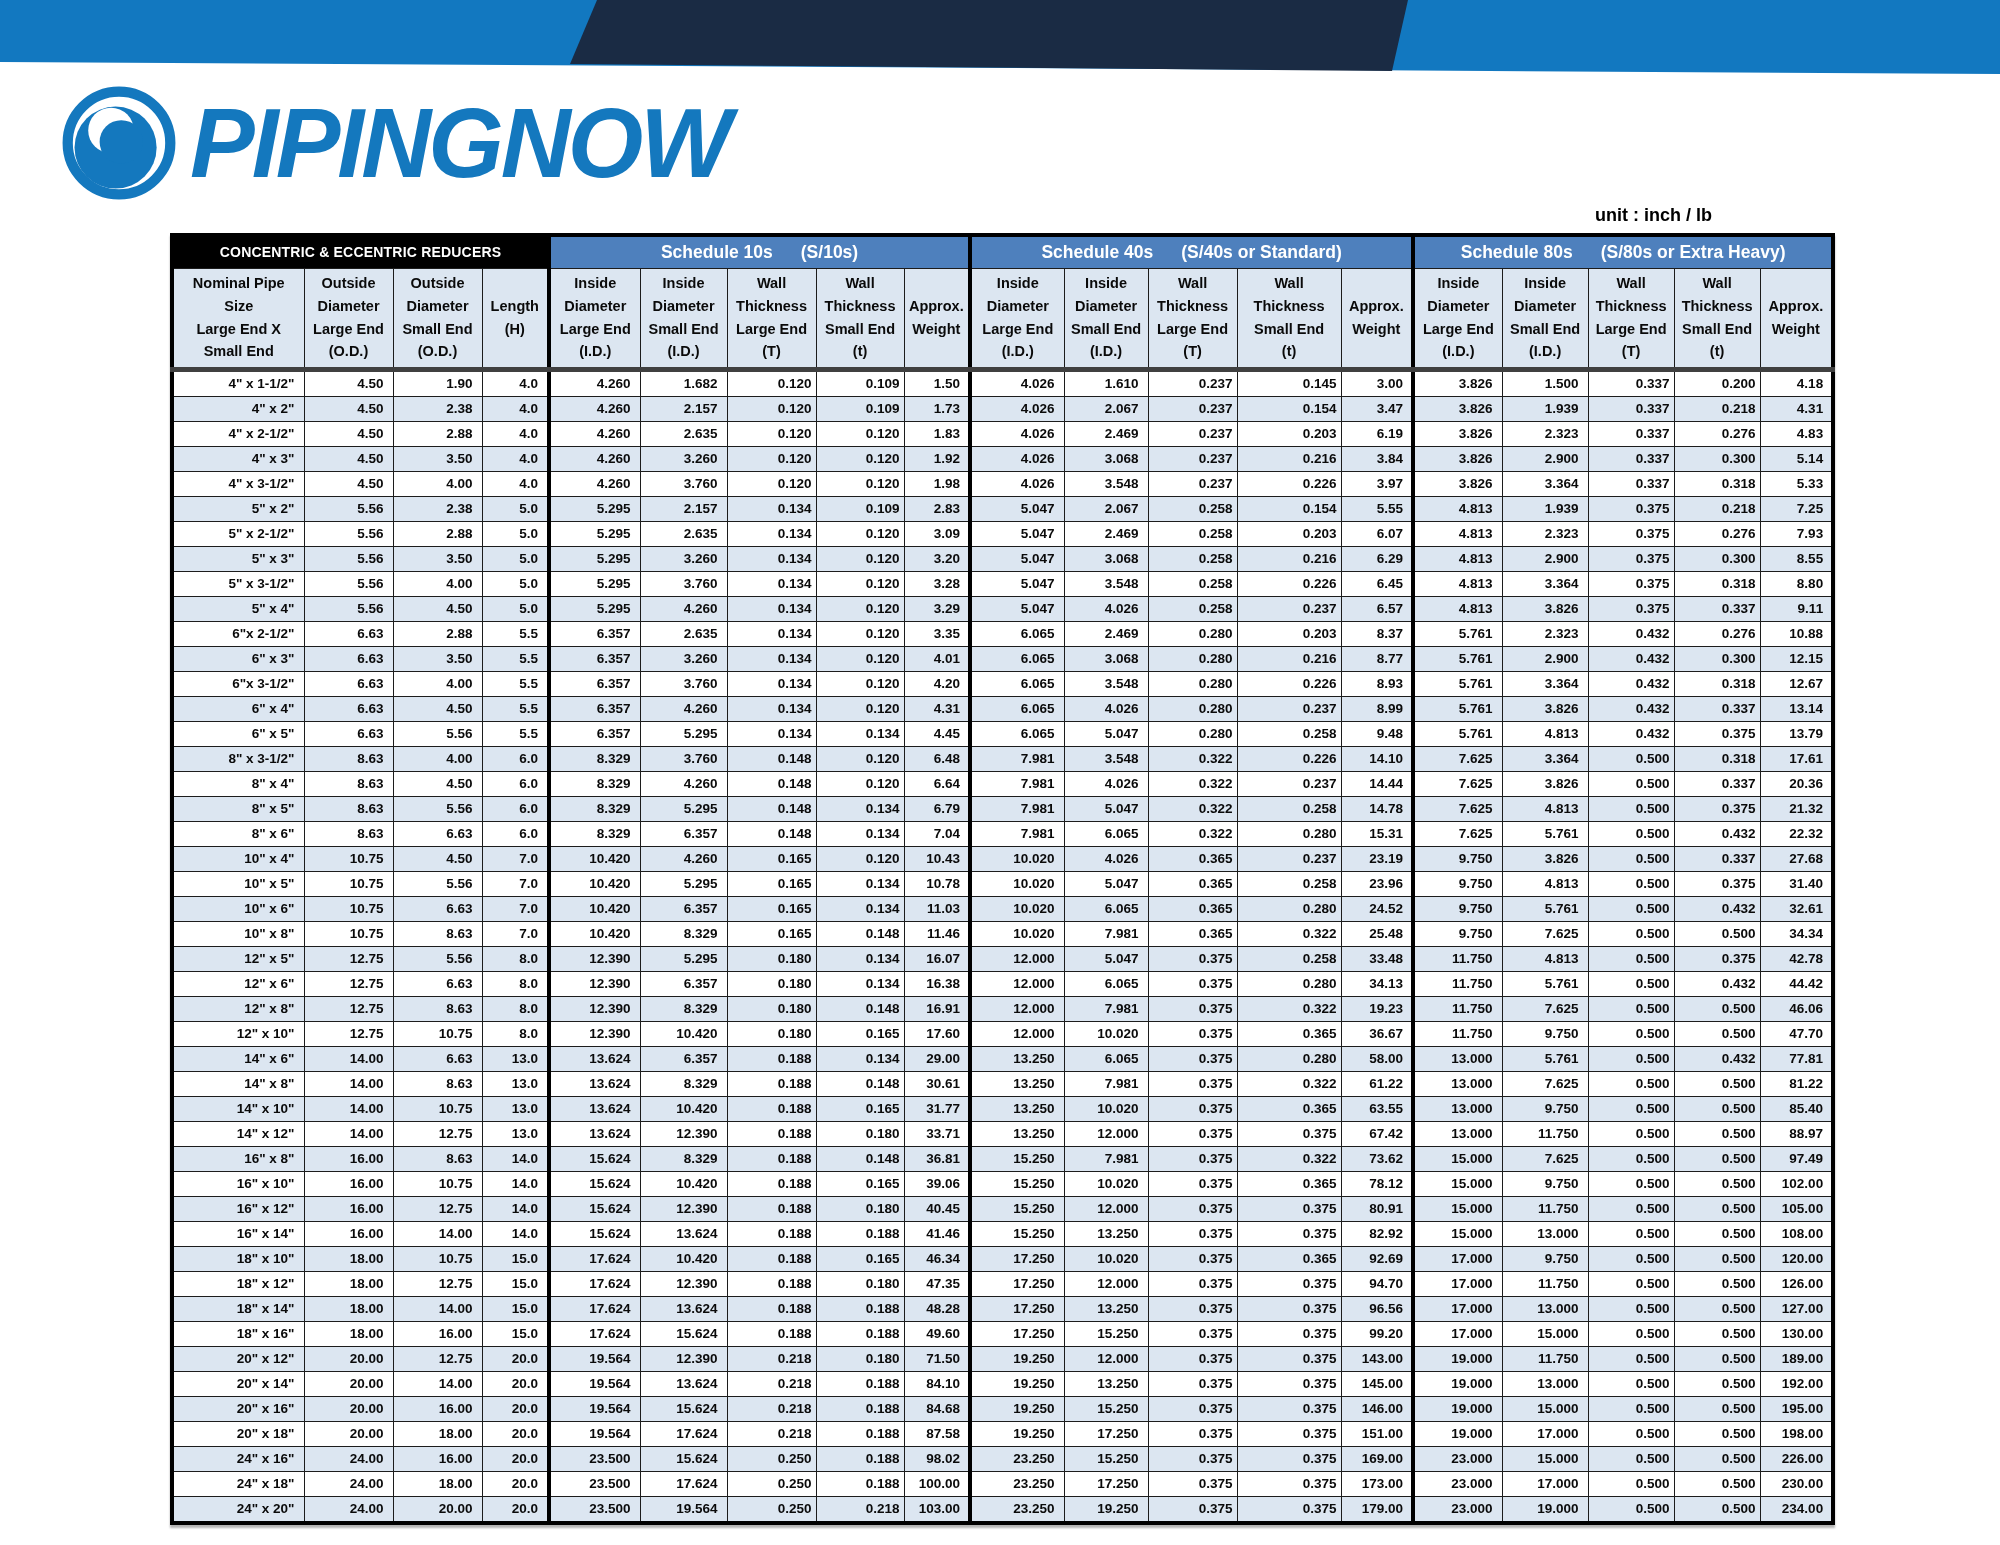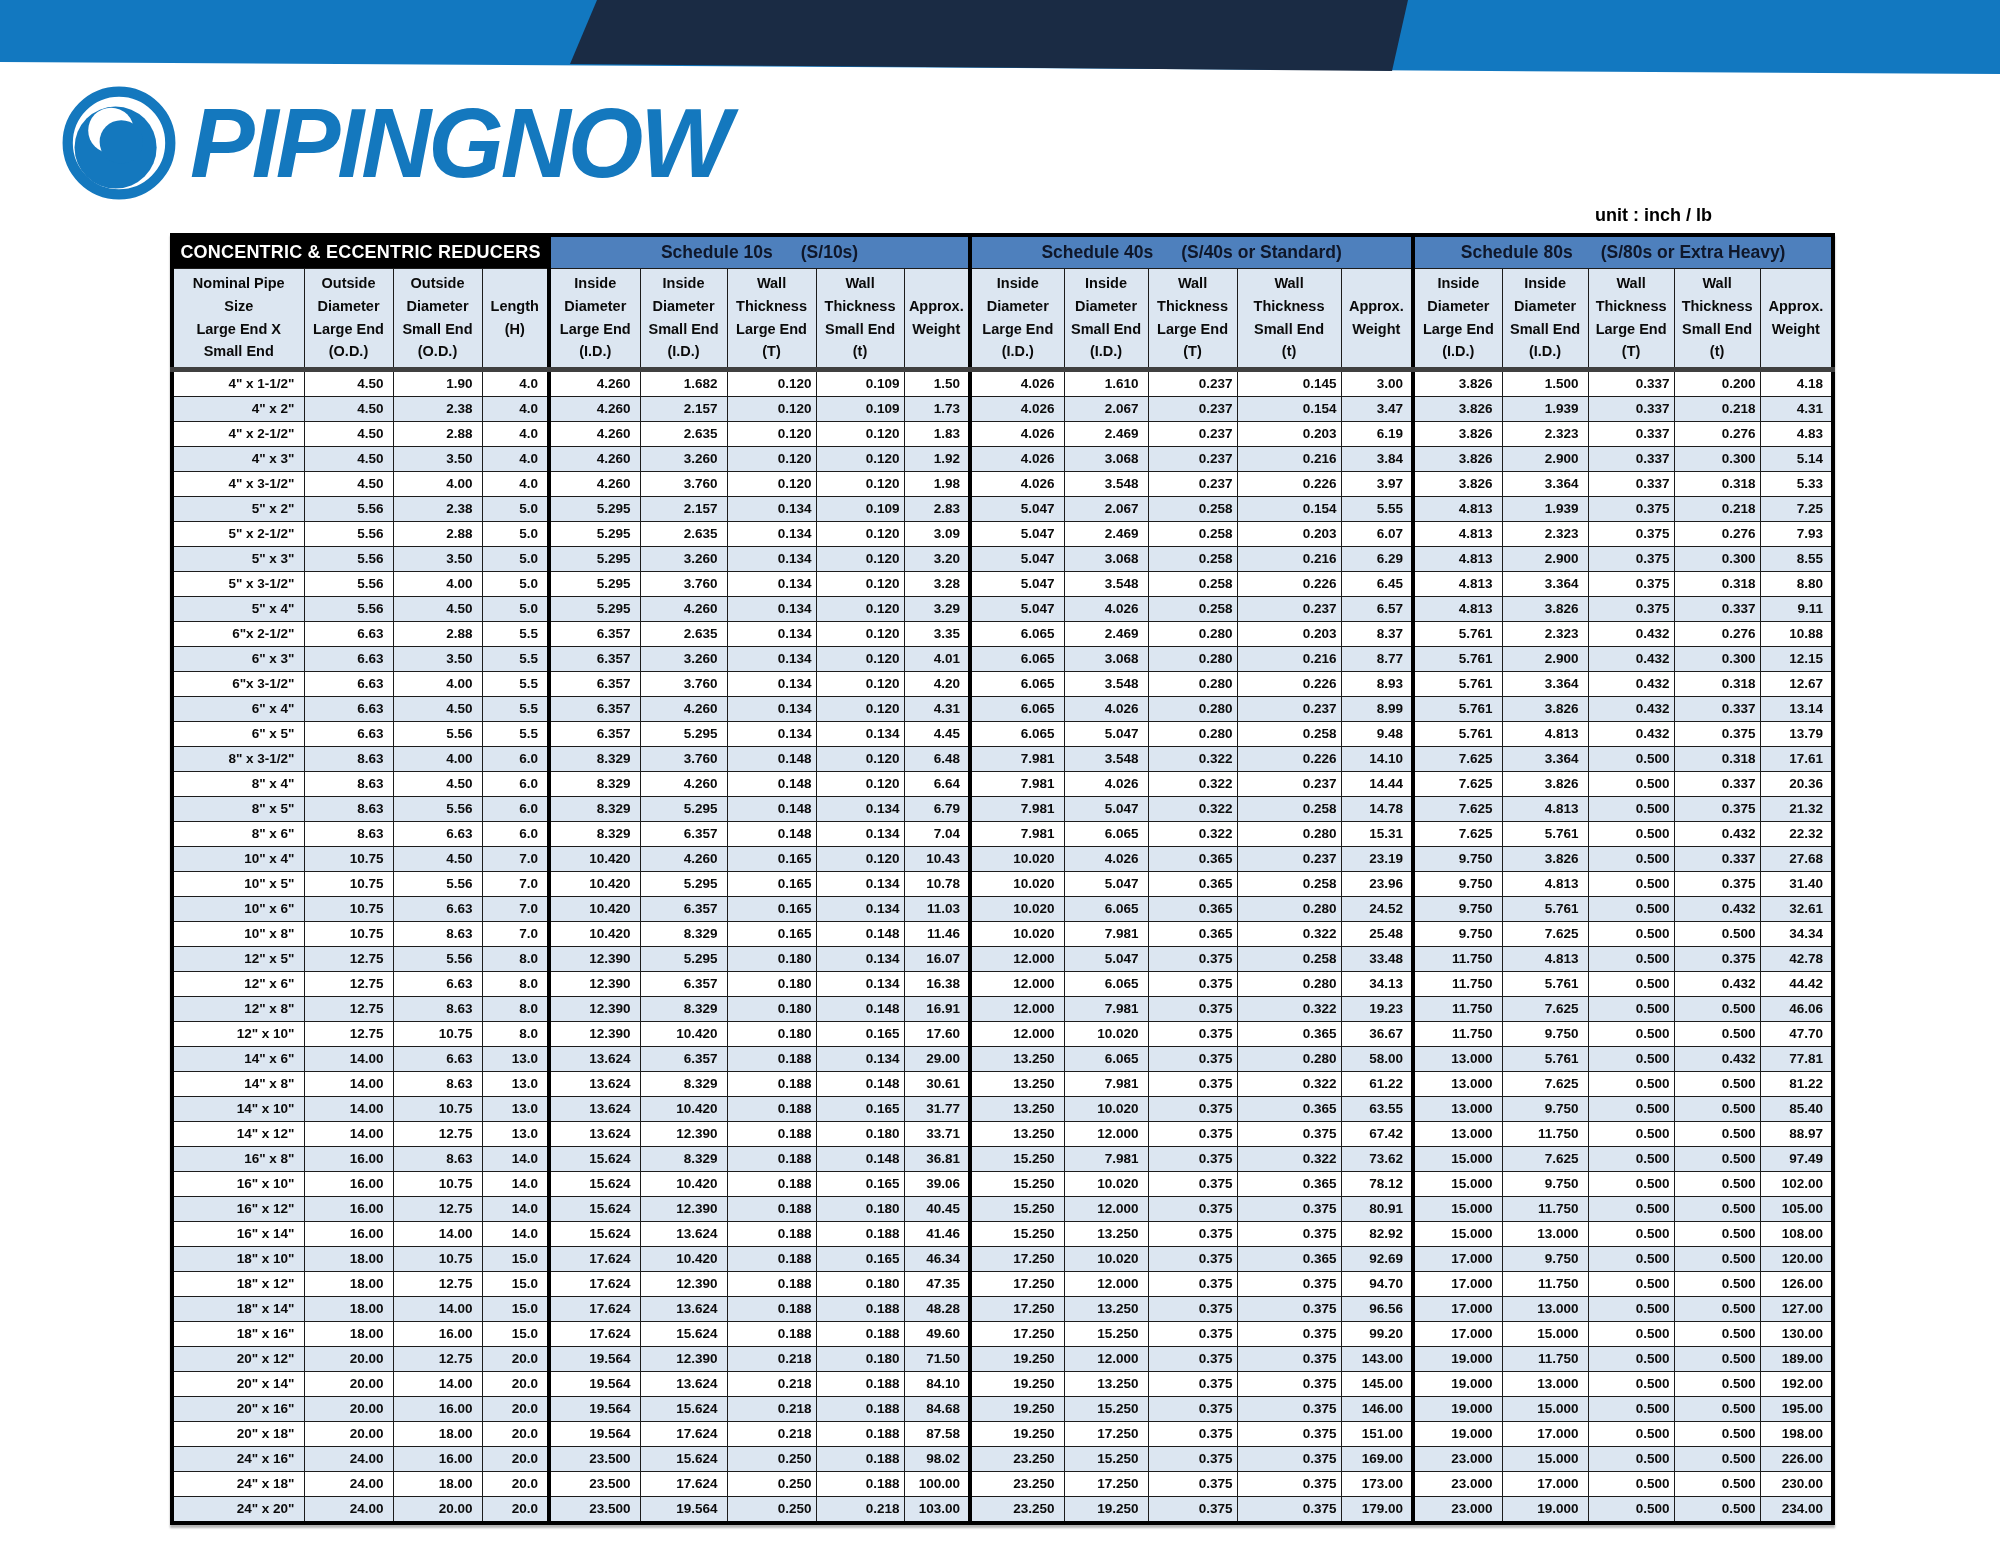--- a/index.html
+++ b/index.html
@@ -38,25 +38,25 @@
   table.spec{
     border-collapse:collapse;table-layout:fixed;width:1663px;
     border:4px solid #000;
     box-shadow:0 3px 2px rgba(0,0,0,.3);
   }
   .spec th,.spec td{
     border:1px solid #1c1c1c;box-sizing:border-box;overflow:hidden;white-space:nowrap;
   }
   .spec .band th{height:33px;padding:0;}
   .title-cell{
-    background:#000;color:#fff;font-size:18px;font-weight:bold;text-align:center;
+    background:#000;color:#fff;font-size:14px;font-weight:bold;text-align:center;
     letter-spacing:.2px;
   }
   .sched-cell{
-    background:var(--band-blue,#4e80bd);color:#0f172a;font-size:17.5px;font-weight:bold;text-align:center;
+    background:var(--band-blue,#4e80bd);color:#ffffff;font-size:17.5px;font-weight:bold;text-align:center;
   }
   .sched-cell .note{margin-left:28px;}
   .spec .colhead th{
     background:var(--header-fill,#dce6f1);
     color:#0a0a0a;font-size:14.5px;font-weight:bold;text-align:center;
     white-space:pre-line;line-height:1.58;height:101px;vertical-align:middle;
     border-bottom:5px solid #404040;padding:0 2px;
   }
   .spec tbody td{
     height:24.4px;font-size:13.5px;font-weight:bold;color:#0a0a0a;

